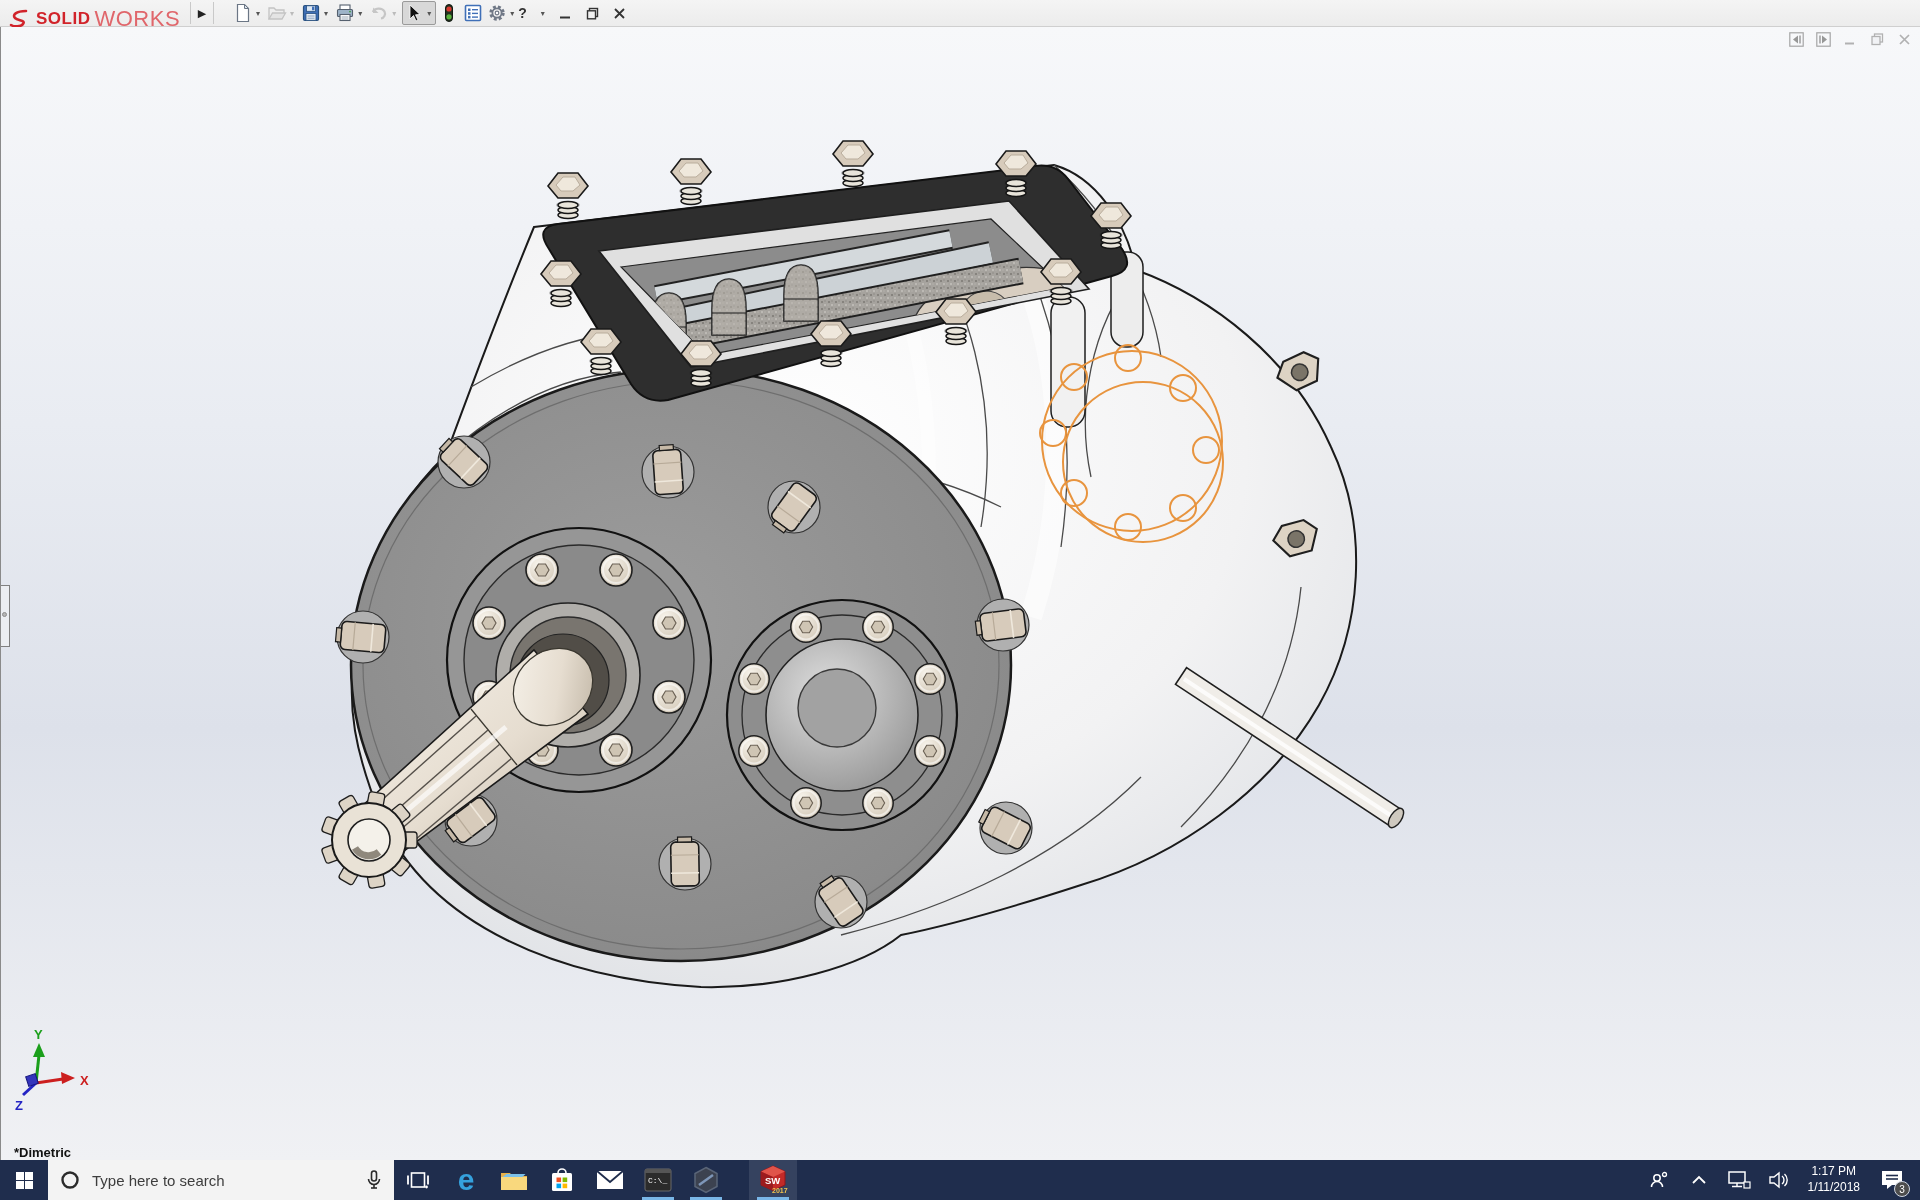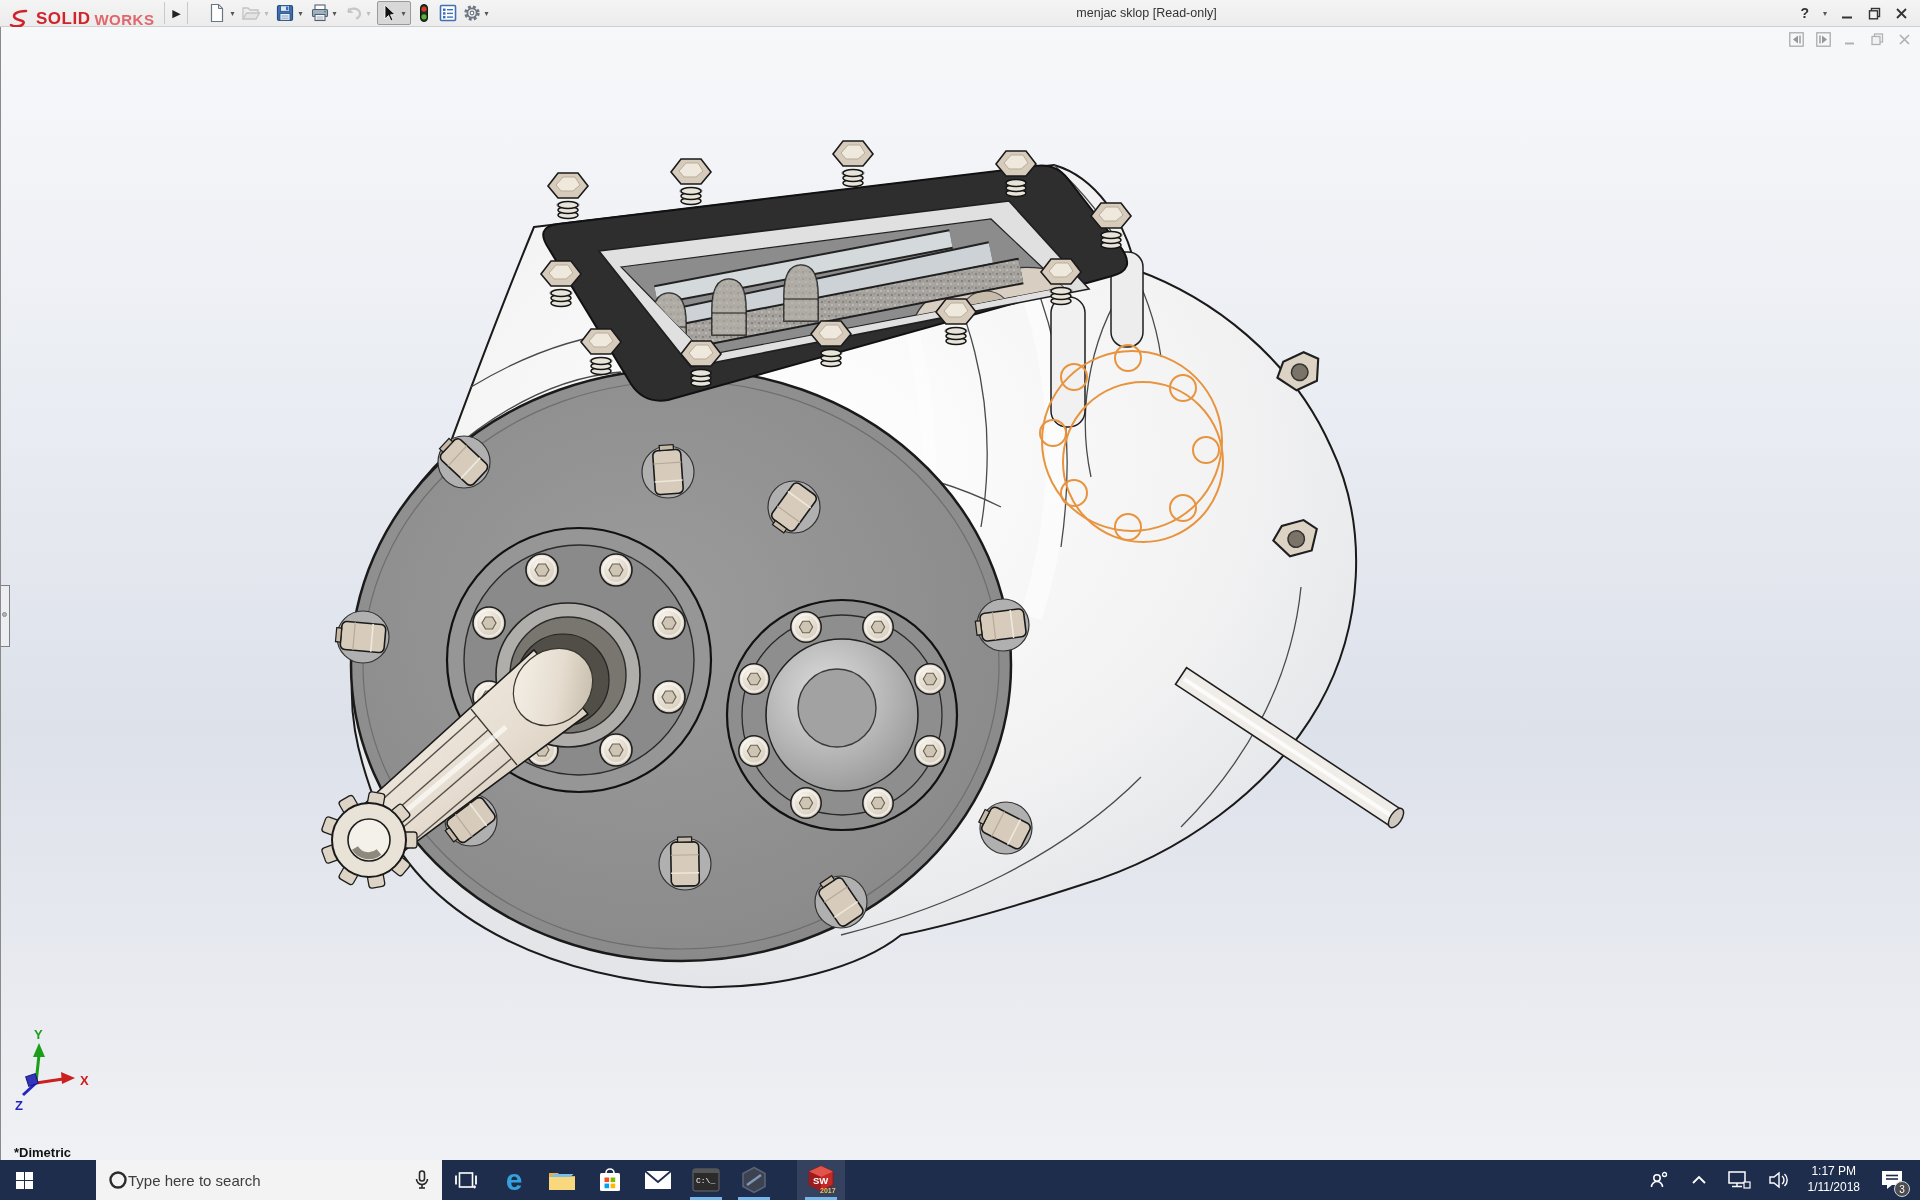--- a/index.html
+++ b/index.html
@@ -6,21 +6,21 @@
   html,body { width:1920px; height:1200px; overflow:hidden; }
   body { font-family:"Liberation Sans", sans-serif; background:#fff; }
   .screen { position:relative; width:1920px; height:1200px; }
 
   
   .titlebar { position:absolute; top:0; left:0; width:1920px; height:27px;
     background:linear-gradient(#f4f4f4,#ececec); border-bottom:1px solid #cfcfcf;
     display:flex; align-items:center; }
   .brand { display:flex; align-items:center; gap:4px; padding:12px 10px 0 6px; height:100%; }
   .brand-solid { color:#d1232a; font-weight:bold; font-size:17px; letter-spacing:.5px; }
-  .brand-works { color:#e0666b; font-weight:bold; font-size:15px; letter-spacing:.5px; }
+  .brand-works { color:#e0666b; font-weight:normal; font-size:22px; letter-spacing:.5px; }
   .tb-sep { width:1px; height:22px; background:#c9c9c9; }
   .flyout-btn { width:22px; height:22px; display:flex; align-items:center; justify-content:center;
     font-size:11px; color:#222; cursor:pointer; }
   .toolbar { display:flex; align-items:center; gap:2px; padding-left:18px; }
   .tbtn { display:flex; align-items:center; height:24px; padding:0 1px; border-radius:2px; }
   .tbtn .caret { font-size:8px; color:#555; padding:0 3px; }
   .tbtn.disabled .caret { color:#bbb; }
   .tbtn.active { background:#d8d8d8; border:1px solid #9a9a9a; }
   .ticon { width:20px; height:20px; display:block; }
   .title-zone { flex:1; text-align:center; font-size:12.5px; color:#333; }
@@ -39,21 +39,21 @@
   .left-tab { position:absolute; left:0; top:558px; width:9px; height:62px;
     background:#eceef2; border:1px solid #808080; border-left:none; }
   .left-tab .dot { position:absolute; left:1px; top:26px; width:5px; height:5px;
     border-radius:50%; background:#b5b5b5; border:1px solid #8d8d8d; }
   .orientation { position:absolute; left:13px; bottom:0px; font-size:13px; font-weight:bold; color:#111; }
 
   
   .taskbar { position:absolute; left:0; top:1160px; width:1920px; height:40px;
     background:#1f2d4d; display:flex; align-items:stretch; color:#fff; }
   .tb-start { width:48px; display:flex; align-items:center; justify-content:center; }
-  .tb-search { width:346px; background:#f3f3f3; display:flex; align-items:center; padding:0 12px;margin-left:48px; }
+  .tb-search { width:346px; background:#f3f3f3; display:flex; align-items:center; gap:12px; padding:0 12px; }
   .tb-search input { flex:1; border:none; background:transparent; outline:none;
     font-size:15px; color:#3d3d3d; font-family:"Liberation Sans",sans-serif; }
   .tb-search input::placeholder { color:#3d3d3d; opacity:1; }
   .tb-app { width:48px; display:flex; align-items:center; justify-content:center; position:relative; }
   .tb-app.running::after { content:""; position:absolute; left:8px; right:8px; bottom:0;
     height:3px; background:#79b6e8; }
   .tb-app.active-app { background:rgba(255,255,255,.10);margin-left:19px; }
   .tray { margin-left:auto; display:flex; align-items:center; gap:10px; padding-right:10px; }
   .tray-ic { width:30px; height:30px; display:flex; align-items:center; justify-content:center; }
   .clock { text-align:center; font-size:12px; line-height:1.3; padding:0 4px; }
@@ -152,21 +152,20 @@
       <div class="tbtn">
         <svg class="ticon" viewBox="0 0 20 20">
           <circle cx="10" cy="10" r="6.2" fill="none" stroke="#707886" stroke-width="3" stroke-dasharray="2.8 2.1"></circle>
           <circle cx="10" cy="10" r="4.6" fill="none" stroke="#707886" stroke-width="1.8"></circle>
           <circle cx="10" cy="10" r="1.8" fill="#fff" stroke="#707886" stroke-width="1.2"></circle>
         </svg>
         <span class="caret">▾</span>
       </div>
     </div>
 
-    <div class="title-zone">menjac sklop [Read-only]</div>
 
     <div class="win-controls">
       <span class="help">?</span>
       <span class="caret">▾</span>
       <svg class="wc-ic" viewBox="0 0 13 13">
         <line x1="1" y1="10.5" x2="11" y2="10.5" stroke="#333" stroke-width="2"></line>
       </svg>
       <svg class="wc-ic" viewBox="0 0 13 13">
         <rect x="3.5" y="1.5" width="8" height="8" fill="none" stroke="#333" stroke-width="1.4"></rect>
         <rect x="1.5" y="3.8" width="8" height="8" fill="#f0f0f0" stroke="#333" stroke-width="1.4"></rect>

